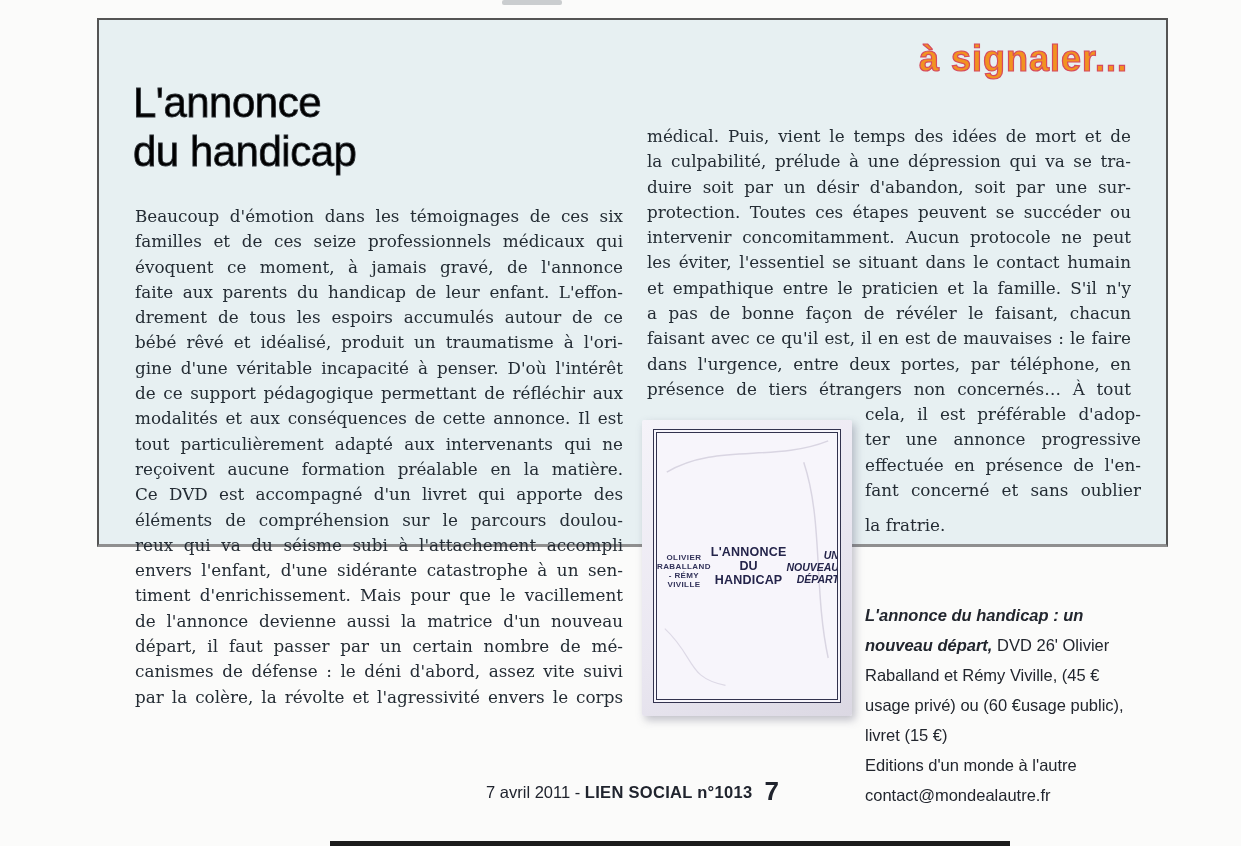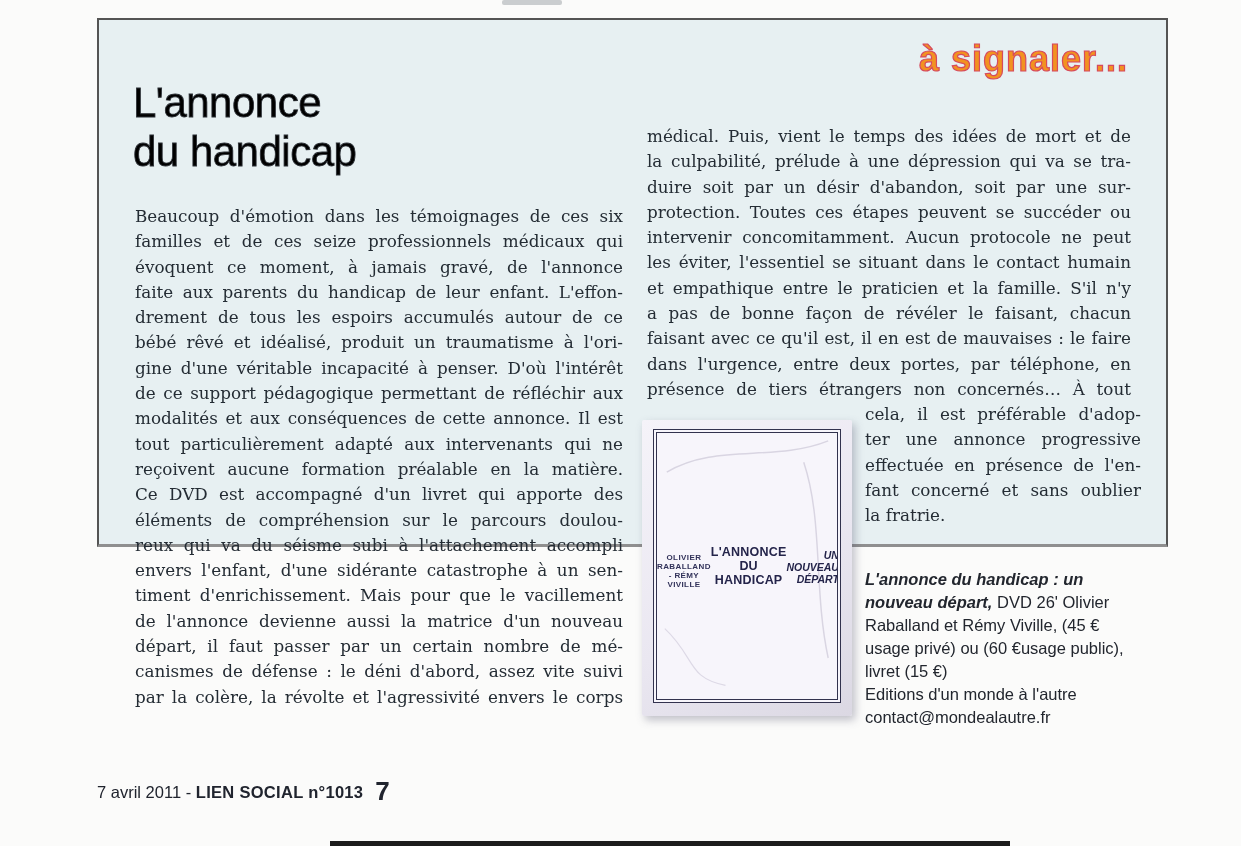--- a/index.html
+++ b/index.html
@@ -12,21 +12,21 @@
          color:#f29220;-webkit-text-stroke:1.2px #d64a5e;}
   
   .title{position:absolute;left:34px;top:58px;color:#000000;font-size:42px;line-height:49px;
          letter-spacing:-0.5px;font-weight:400;-webkit-text-stroke:0.8px #2b2f35;}
   
   .body-col{position:absolute;font-family:"DejaVu Serif",serif;font-size:16.8px;color:#242c34;}
   .jline{height:25.3px;line-height:25.3px;overflow:hidden;text-align:justify;text-align-last:justify;margin:0;}
   .left-col{left:36px;top:184px;width:488px;}
   .right-col{left:548px;top:104px;width:484px;}
   .narrow-col{left:766px;top:382px;width:276px;}
-  .narrow-col .jline:last-child{text-align-last:left;}
+  .narrow-col .jline:last-child{text-align-last:left;margin-top:10px;}
   
   .dvd{position:absolute;left:543px;top:400px;width:210px;height:296px;border-radius:2px;
        background:linear-gradient(145deg,#f5f3f9 0%,#eae7f1 55%,#dbd8e3 100%);
        box-shadow:3px 4px 8px rgba(80,80,105,.35);}
   .cover{position:absolute;left:11px;top:9px;right:11px;bottom:13px;background:#f7f5fb;
          border:1px solid #32324e;padding:2px;box-sizing:border-box;}
   .cover-inner{border:1px solid #32324e;height:100%;box-sizing:border-box;display:flex;
                align-items:center;text-align:center;position:relative;overflow:hidden;}
   .sketch{position:absolute;inset:0;pointer-events:none;}
   .cover-authors{font-size:8px;font-weight:700;color:#32325a;letter-spacing:.4px;margin-top:9px;
@@ -34,25 +34,25 @@
   .cover-rule{width:86%;border-top:1px solid #3a3a5e;margin:5px 0 4px 0;z-index:1;}
   .cover-title{font-size:12.5px;font-weight:700;color:#24244a;letter-spacing:.2px;text-transform:uppercase;z-index:1;}
   .cover-subtitle{font-size:10.5px;font-weight:700;font-style:italic;color:#24244a;margin-top:2px;
                   text-transform:uppercase;z-index:1;text-align:right;}
   .illus{width:96px;height:136px;border:1px solid #3a3a55;margin-top:7px;background:#fcfbfe;z-index:1;}
   .cover-genre{font-size:11.5px;font-weight:700;letter-spacing:2.5px;color:#24244a;
                text-transform:uppercase;z-index:1;}
   .cover-pub{width:58px;font-size:6px;line-height:1.3;color:#32325a;font-weight:700;letter-spacing:.4px;
              text-transform:uppercase;border-bottom:1px solid #32325a;padding-bottom:1px;margin-top:4px;z-index:1;}
   
-  .caption{position:absolute;left:766px;top:548px;width:278px;font-size:16.5px;line-height:23px;color:#22262e;}
+  .caption{position:absolute;left:766px;top:580px;width:278px;font-size:16.5px;line-height:30px;color:#22262e;}
   .caption p{margin:0;}
   .caption .lead{font-weight:700;font-style:italic;}
   
-  .footer{position:absolute;top:776px;left:97px;width:1071px;text-align:left;color:#20242e;}
+  .footer{position:absolute;top:776px;left:97px;width:1071px;text-align:center;color:#20242e;}
   .f-date{font-size:16.5px;}
   .f-mag{font-size:16.5px;font-weight:700;letter-spacing:.3px;}
   .f-page{font-size:26px;font-weight:700;margin-left:12px;vertical-align:-2px;}
   
   .scan-strip-bottom{position:absolute;left:330px;top:841px;width:680px;height:5px;background:#1c1c1c;}
   .scan-smudge-top{position:absolute;left:502px;top:0;width:60px;height:5px;background:#9aa0a4;opacity:.5;border-radius:2px;}
 </style>
 </head>
 <body>
 

